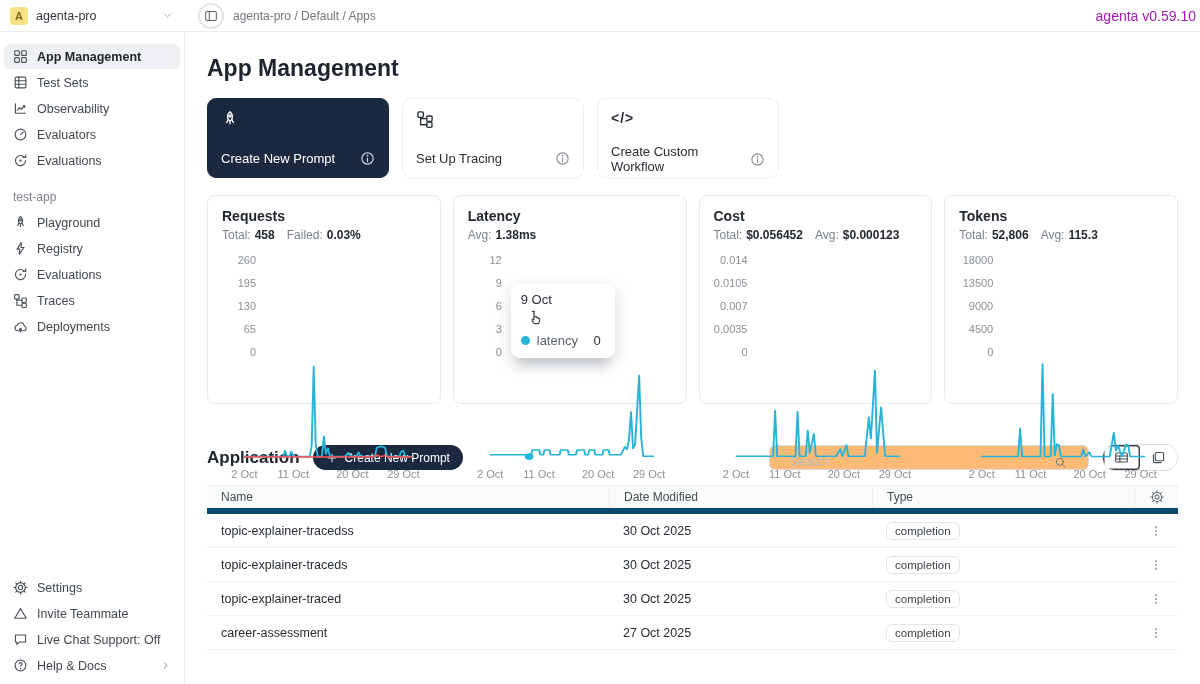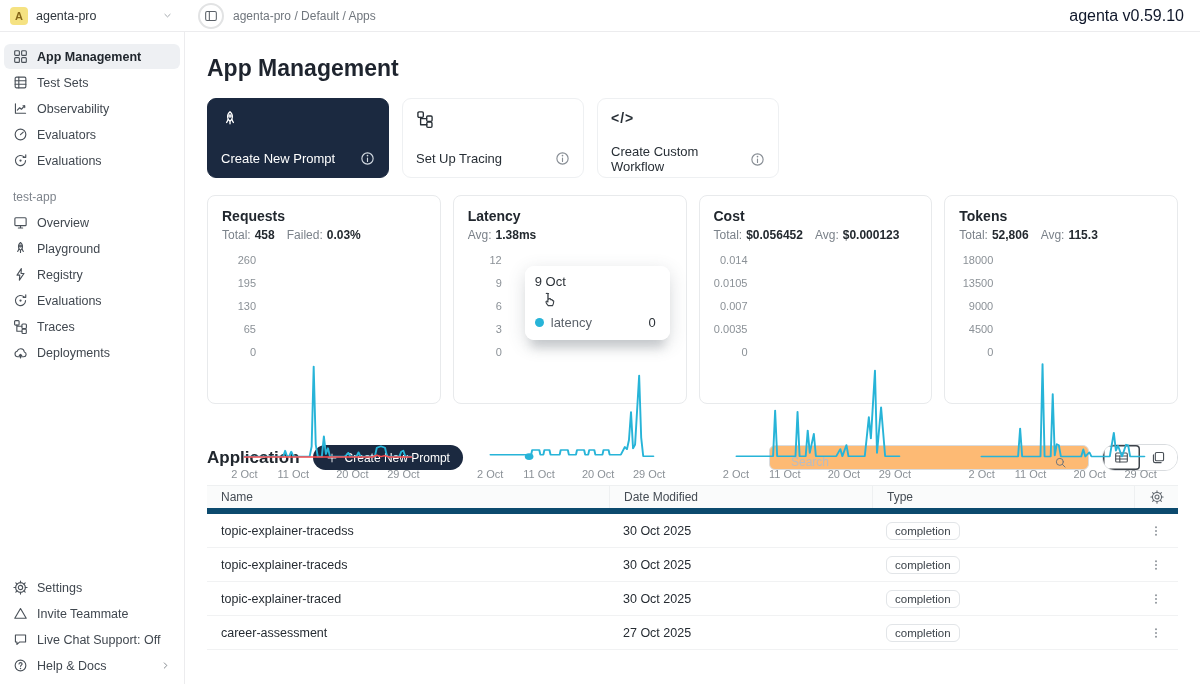--- a/index.html
+++ b/index.html
@@ -11,21 +11,21 @@
   .topbar { height:32px; display:flex; align-items:center; border-bottom:1px solid #ececee; }
   .tb-left { width:185px; display:flex; align-items:center; padding:0 12px 0 10px; cursor:pointer; }
   .avatar { width:18px; height:18px; border-radius:4px; background:#f5e282; color:#87681a;
     font-size:11px; font-weight:700; display:grid; place-items:center; }
   .ws-name { margin-left:8px; font-size:12.5px; font-weight:500; color:#2e353c; }
   .tb-chev { margin-left:auto; color:#8f959c; }
   .collapse-btn { margin-left:13px; width:26px; height:26px; border-radius:50%;
     border:2.5px solid #e2e3e4; background:#fff; display:grid; place-items:center;
     color:#5a6067; cursor:pointer; padding:0; }
   .breadcrumb { margin-left:9px; font-size:12px; color:#70767d; }
-  .version { margin-left:auto; margin-right:16px; font-size:16px; color:#0f172a; }
+  .version { margin-left:auto; margin-right:4px; font-size:14px; color:#a21caf; }
 
   
   .body { display:flex; height:652px; }
   .sidebar { width:185px; flex:0 0 185px; border-right:1px solid #ececee;
     display:flex; flex-direction:column; padding-top:12px; }
   .main { flex:1; padding:0 22px; overflow:hidden; }
 
   
   .side-item { display:flex; align-items:center; gap:9px; height:25px; margin:0 4px 1px;
     padding:0 9px; border-radius:6px; font-size:12.5px; color:#40474f; cursor:pointer; }
@@ -61,24 +61,24 @@
   .chart-body { display:flex; margin-top:12px;flex-direction:column; }
   .chart-yaxis { width:42px; height:104px; display:flex; flex-direction:column;
     justify-content:space-between; align-items:flex-end; padding-right:8px;
     font-size:11px; color:#8b9197; }
   .chart-plotwrap { position:relative; flex:1; min-width:0; }
   .chart-plotwrap svg { display:block; width:100%; height:104px; }
   .chart-xaxis { position:relative; height:15px; font-size:11px; color:#8b9197; margin-top:4px; }
   .chart-xaxis span { position:absolute; transform:translateX(-50%); top:2px; white-space:nowrap; }
 
   
-  .chart-tooltip { position:absolute; left:57px; top:70px; width:145px;
+  .chart-tooltip { position:absolute; left:57px; top:88px; width:104px;
     background:rgba(255,255,255,.97); border-radius:9px;
     box-shadow:0 5px 18px rgba(70,80,90,.20), 0 14px 10px -6px rgba(120,128,136,.25);
-    padding:8px 10px 10px; z-index:5; pointer-events:none;margin-left:14px; }
+    padding:8px 10px 10px; z-index:5; pointer-events:none; }
   .tt-date { font-size:13px; color:#2c3238; font-weight:500; }
   .tt-cursor { position:absolute; left:15px; top:25px; }
   .tt-row { display:flex; align-items:center; gap:7px; margin-top:26px; font-size:13px; color:#5b626a; }
   .tt-dot { width:9px; height:9px; border-radius:50%; flex:0 0 9px; }
   .tt-val { margin-left:auto; color:#2c3238; padding-right:4px; }
 
   
   .app-header { display:flex; align-items:center; margin-top:40px; gap:13px; }
   .create-btn { display:flex; align-items:center; gap:7px; background:#1b2940; color:#fff;
     border:none; border-radius:13px; height:25px; padding:0 13px; font-size:12px;
@@ -192,29 +192,20 @@
               </svg>
             </span>
             <span>Evaluations</span>
           </div>
         </nav>
       <div class="section-label">test-app</div>
       <nav>
           <div class="side-item">
             <span class="ic">
               <svg width="15" height="15" viewBox="0 0 16 16" fill="none" stroke="currentColor" stroke-width="1.2" stroke-linecap="round" stroke-linejoin="round">
-                <rect x="2" y="2.9" width="12" height="8.4" rx="1"></rect>
-                <path d="M5.7 13.9h4.6M8 11.3v2.6"></path>
-              </svg>
-            </span>
-            <span>Overview</span>
-          </div>
-          <div class="side-item">
-            <span class="ic">
-              <svg width="15" height="15" viewBox="0 0 16 16" fill="none" stroke="currentColor" stroke-width="1.2" stroke-linecap="round" stroke-linejoin="round">
                 <path d="M8 1.6c1.9 1.5 2.6 4.1 1.6 6.9L8 9.8 6.4 8.5C5.4 5.7 6.1 3.1 8 1.6z"></path>
                 <circle cx="8" cy="5.3" r="1"></circle>
                 <path d="M6.4 8.5L5 11.1M9.6 8.5L11 11.1M8 9.8v2.4"></path>
               </svg>
             </span>
             <span>Playground</span>
           </div>
           <div class="side-item">
             <span class="ic">
               <svg width="15" height="15" viewBox="0 0 16 16" fill="none" stroke="currentColor" stroke-width="1.2" stroke-linecap="round" stroke-linejoin="round">

